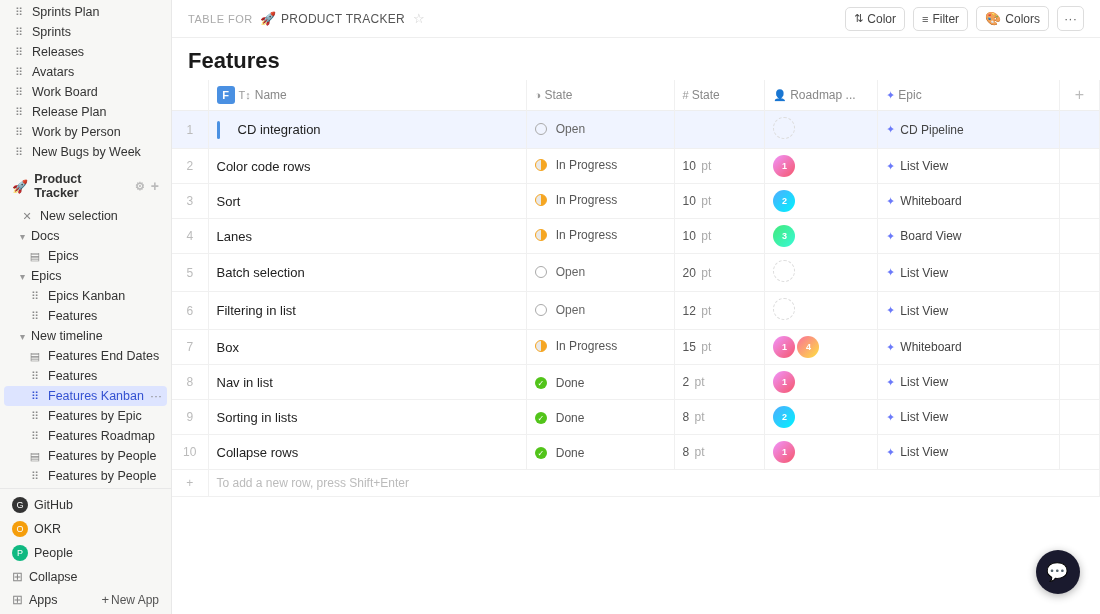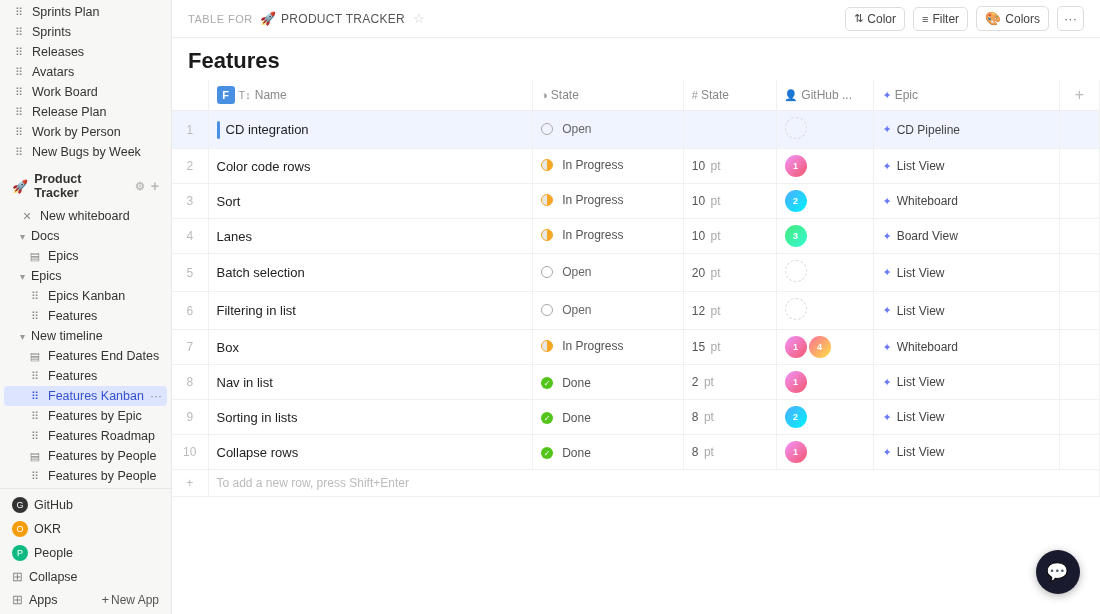--- a/index.html
+++ b/index.html
@@ -88,21 +88,21 @@
     thead tr { border-bottom: 1px solid #eee; }
     thead th {
       padding: 6px 8px; text-align: left; font-weight: 500; color: #888;
       font-size: 12px; white-space: nowrap; border-right: 1px solid #f0f0f0;
       background: #fff; position: sticky; top: 0; z-index: 2;
     }
     thead th:first-child { width: 36px; color: #bbb; }
     tbody tr { border-bottom: 1px solid #f0f0f0; }
     td { padding: 6px 8px; color: #222; border-right: 1px solid #f0f0f0; vertical-align: middle; }
     td:first-child { text-align: center; color: #bbb; font-size: 12px; width: 36px; }
-    .name-cell { display: flex; align-items: center; gap: 6px; }
+    .name-cell { display: flex; align-items: center; gap: 18px; }
 
     
     .state-badge { display: inline-flex; align-items: center; gap: 4px; font-size: 12px; }
 
     
     .effort-cell { color: #555; font-size: 12px; white-space: nowrap; }
     .effort-cell .pt { color: #aaa; margin-left: 2px; }
 
     
     .avatar { width: 22px; height: 22px; border-radius: 50%; display: inline-flex; align-items: center; justify-content: center; font-size: 9px; font-weight: 600; color: #fff; margin-right: 2px; }
@@ -184,21 +184,21 @@
   <div class="product-tracker-row" style="margin-top:4px;">
     <span style="font-size:13px; color:#6b7afa;">🚀</span>
     <span style="flex:1;">Product Tracker</span>
     <span style="font-size:11px;color:#bbb;">⚙</span>
     <span style="font-size:14px;color:#bbb;">+</span>
   </div>
 
   <div class="sidebar-section">
     <div class="sidebar-item indent1">
       <span class="icon" style="color:#888;">✕</span>
-      <span>New whiteboard</span>
+      <span>New selection</span>
     </div>
     <div class="sidebar-item indent1">
       <span class="chevron">▾</span>
       <span>Docs</span>
     </div>
     <div class="sidebar-item indent2">
       <span class="icon">▤</span>
       <span>Epics</span>
     </div>
     <div class="sidebar-item indent1">
@@ -330,21 +330,21 @@
           </th>
           <th style="min-width:80px;">
             <span style="display:inline-flex;align-items:center;gap:3px;">
               <span style="color:#999;font-size:11px;">#</span>
               <span>State</span>
             </span>
           </th>
           <th style="min-width:80px;">
             <span style="display:inline-flex;align-items:center;gap:3px;">
               <span style="color:#999;font-size:11px;">👤</span>
-              <span>GitHub ...</span>
+              <span>Roadmap ...</span>
             </span>
           </th>
           <th style="min-width:160px;">
             <span style="display:inline-flex;align-items:center;gap:3px;">
               <span style="color:#6b7afa;font-size:11px;">✦</span>
               <span>Epic</span>
             </span>
           </th>
           <th style="width:40px;text-align:center;">
             <span class="add-col-btn">+</span>

